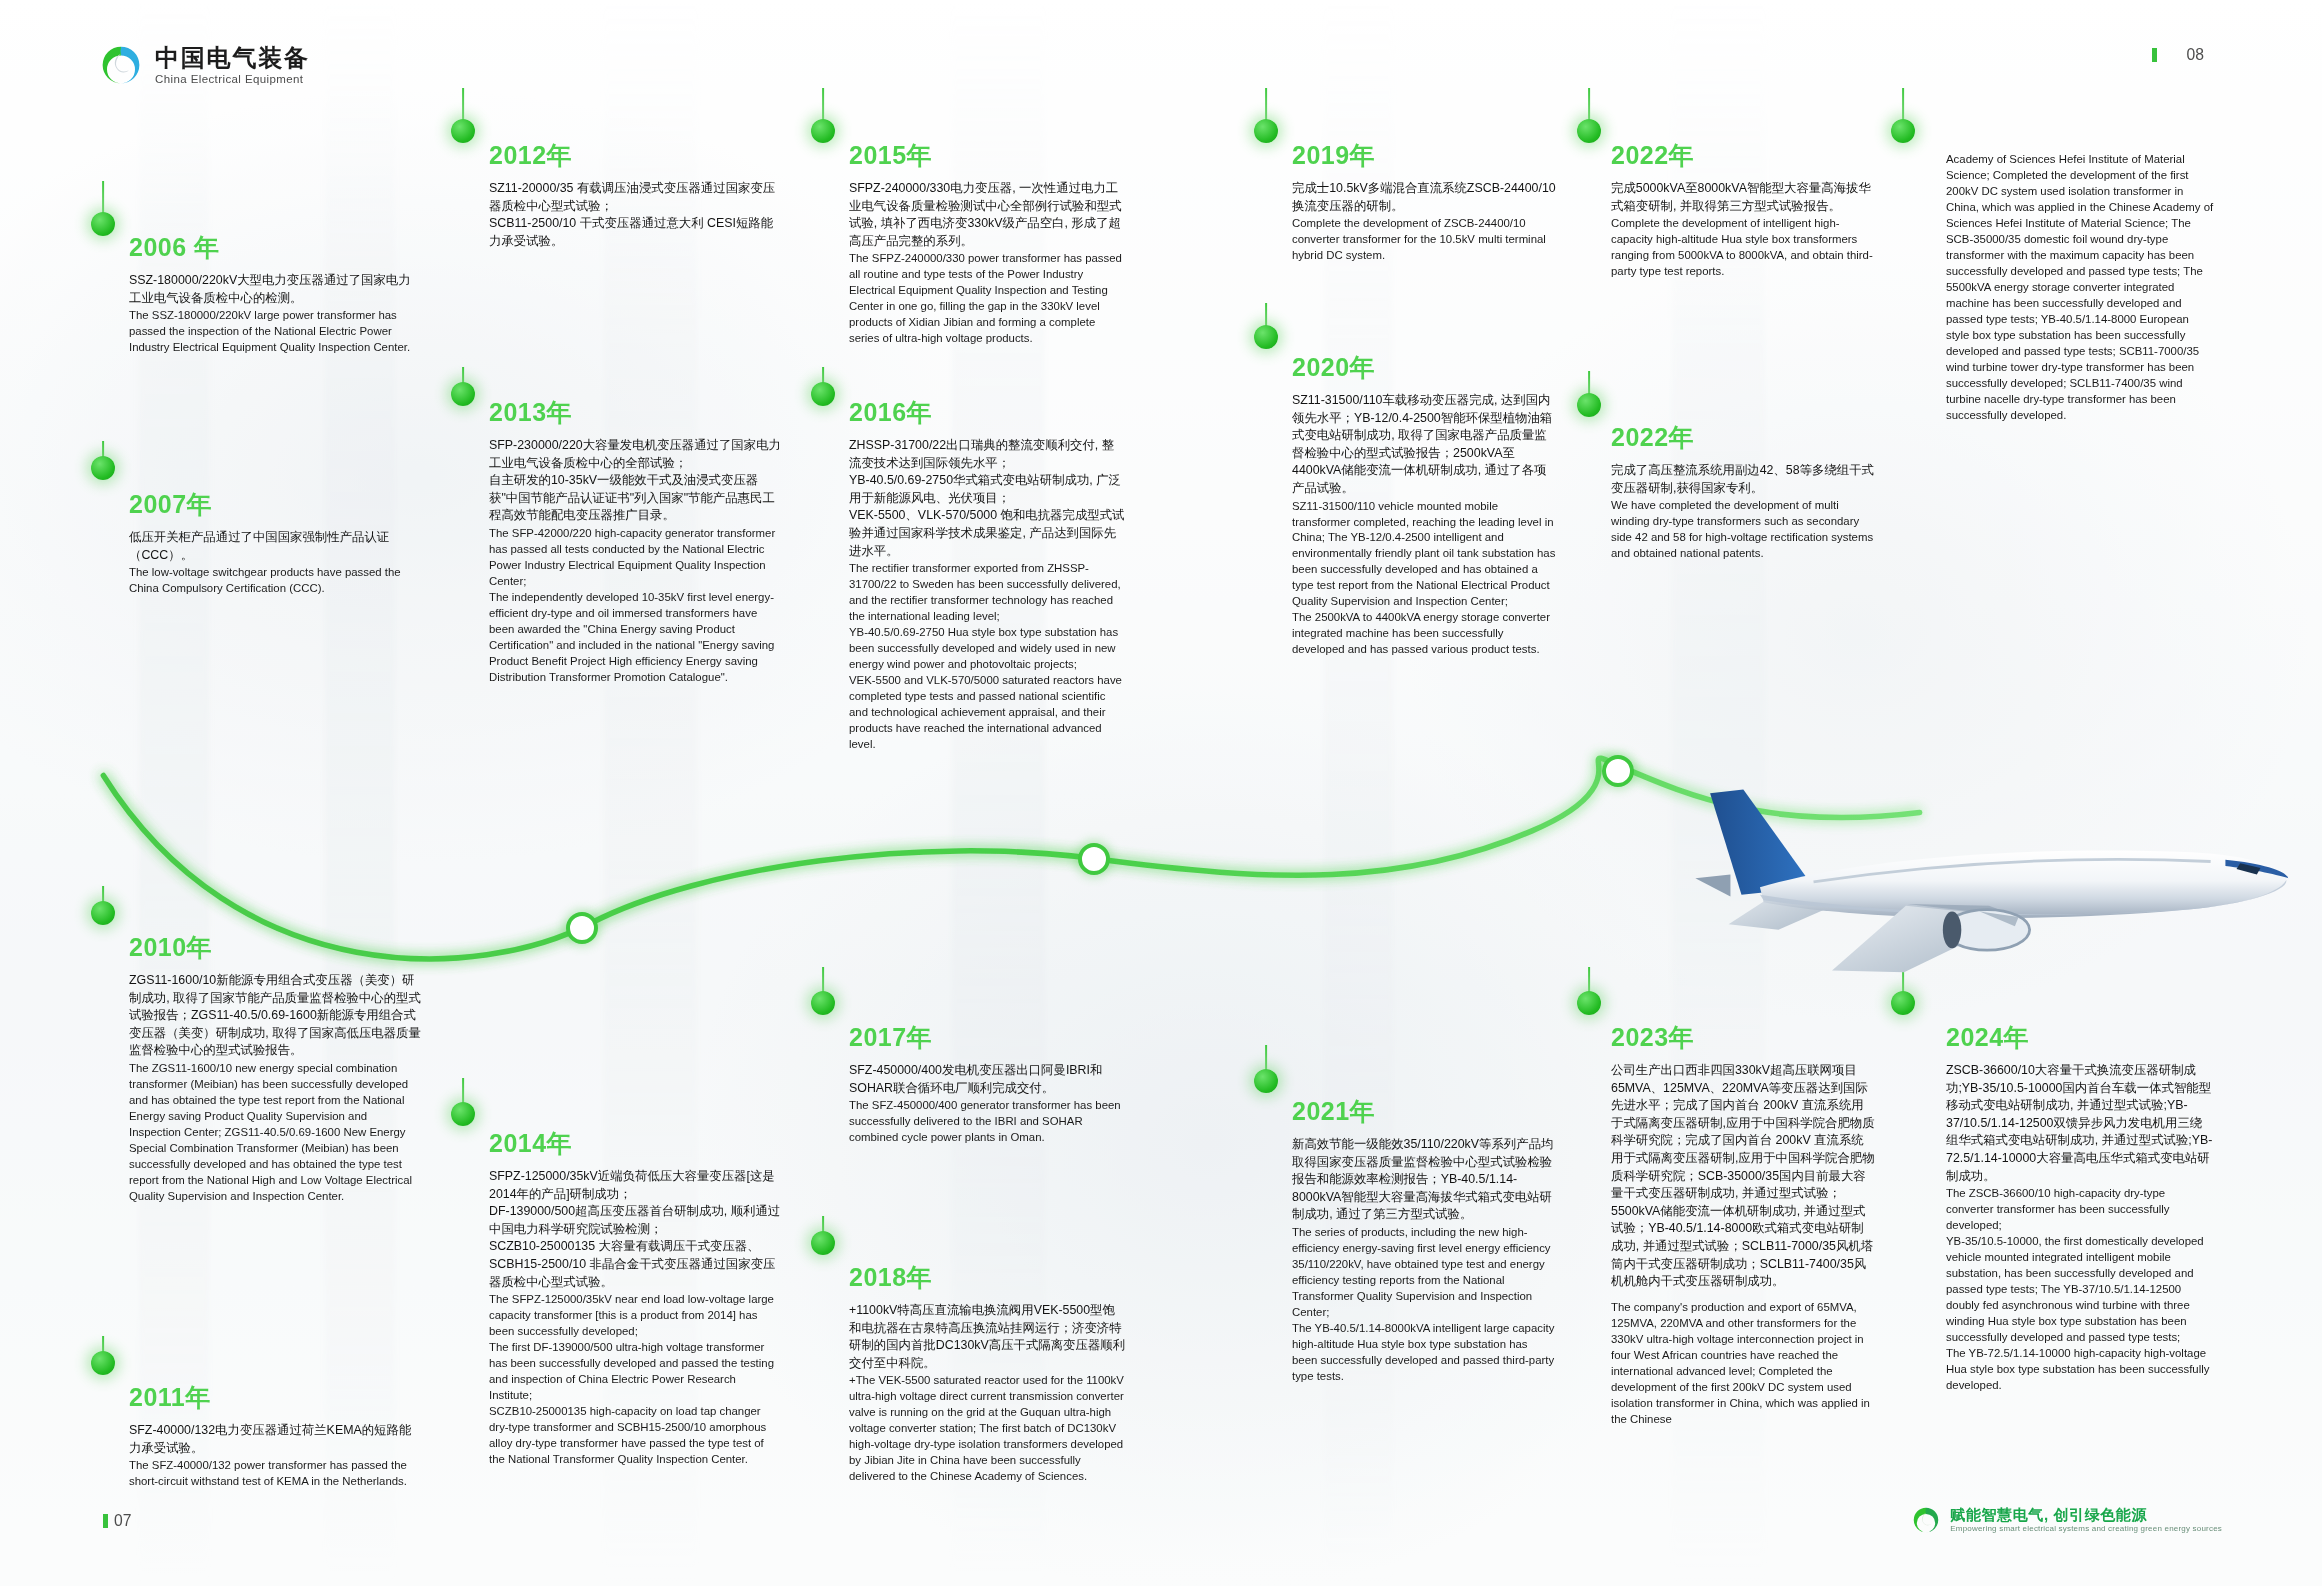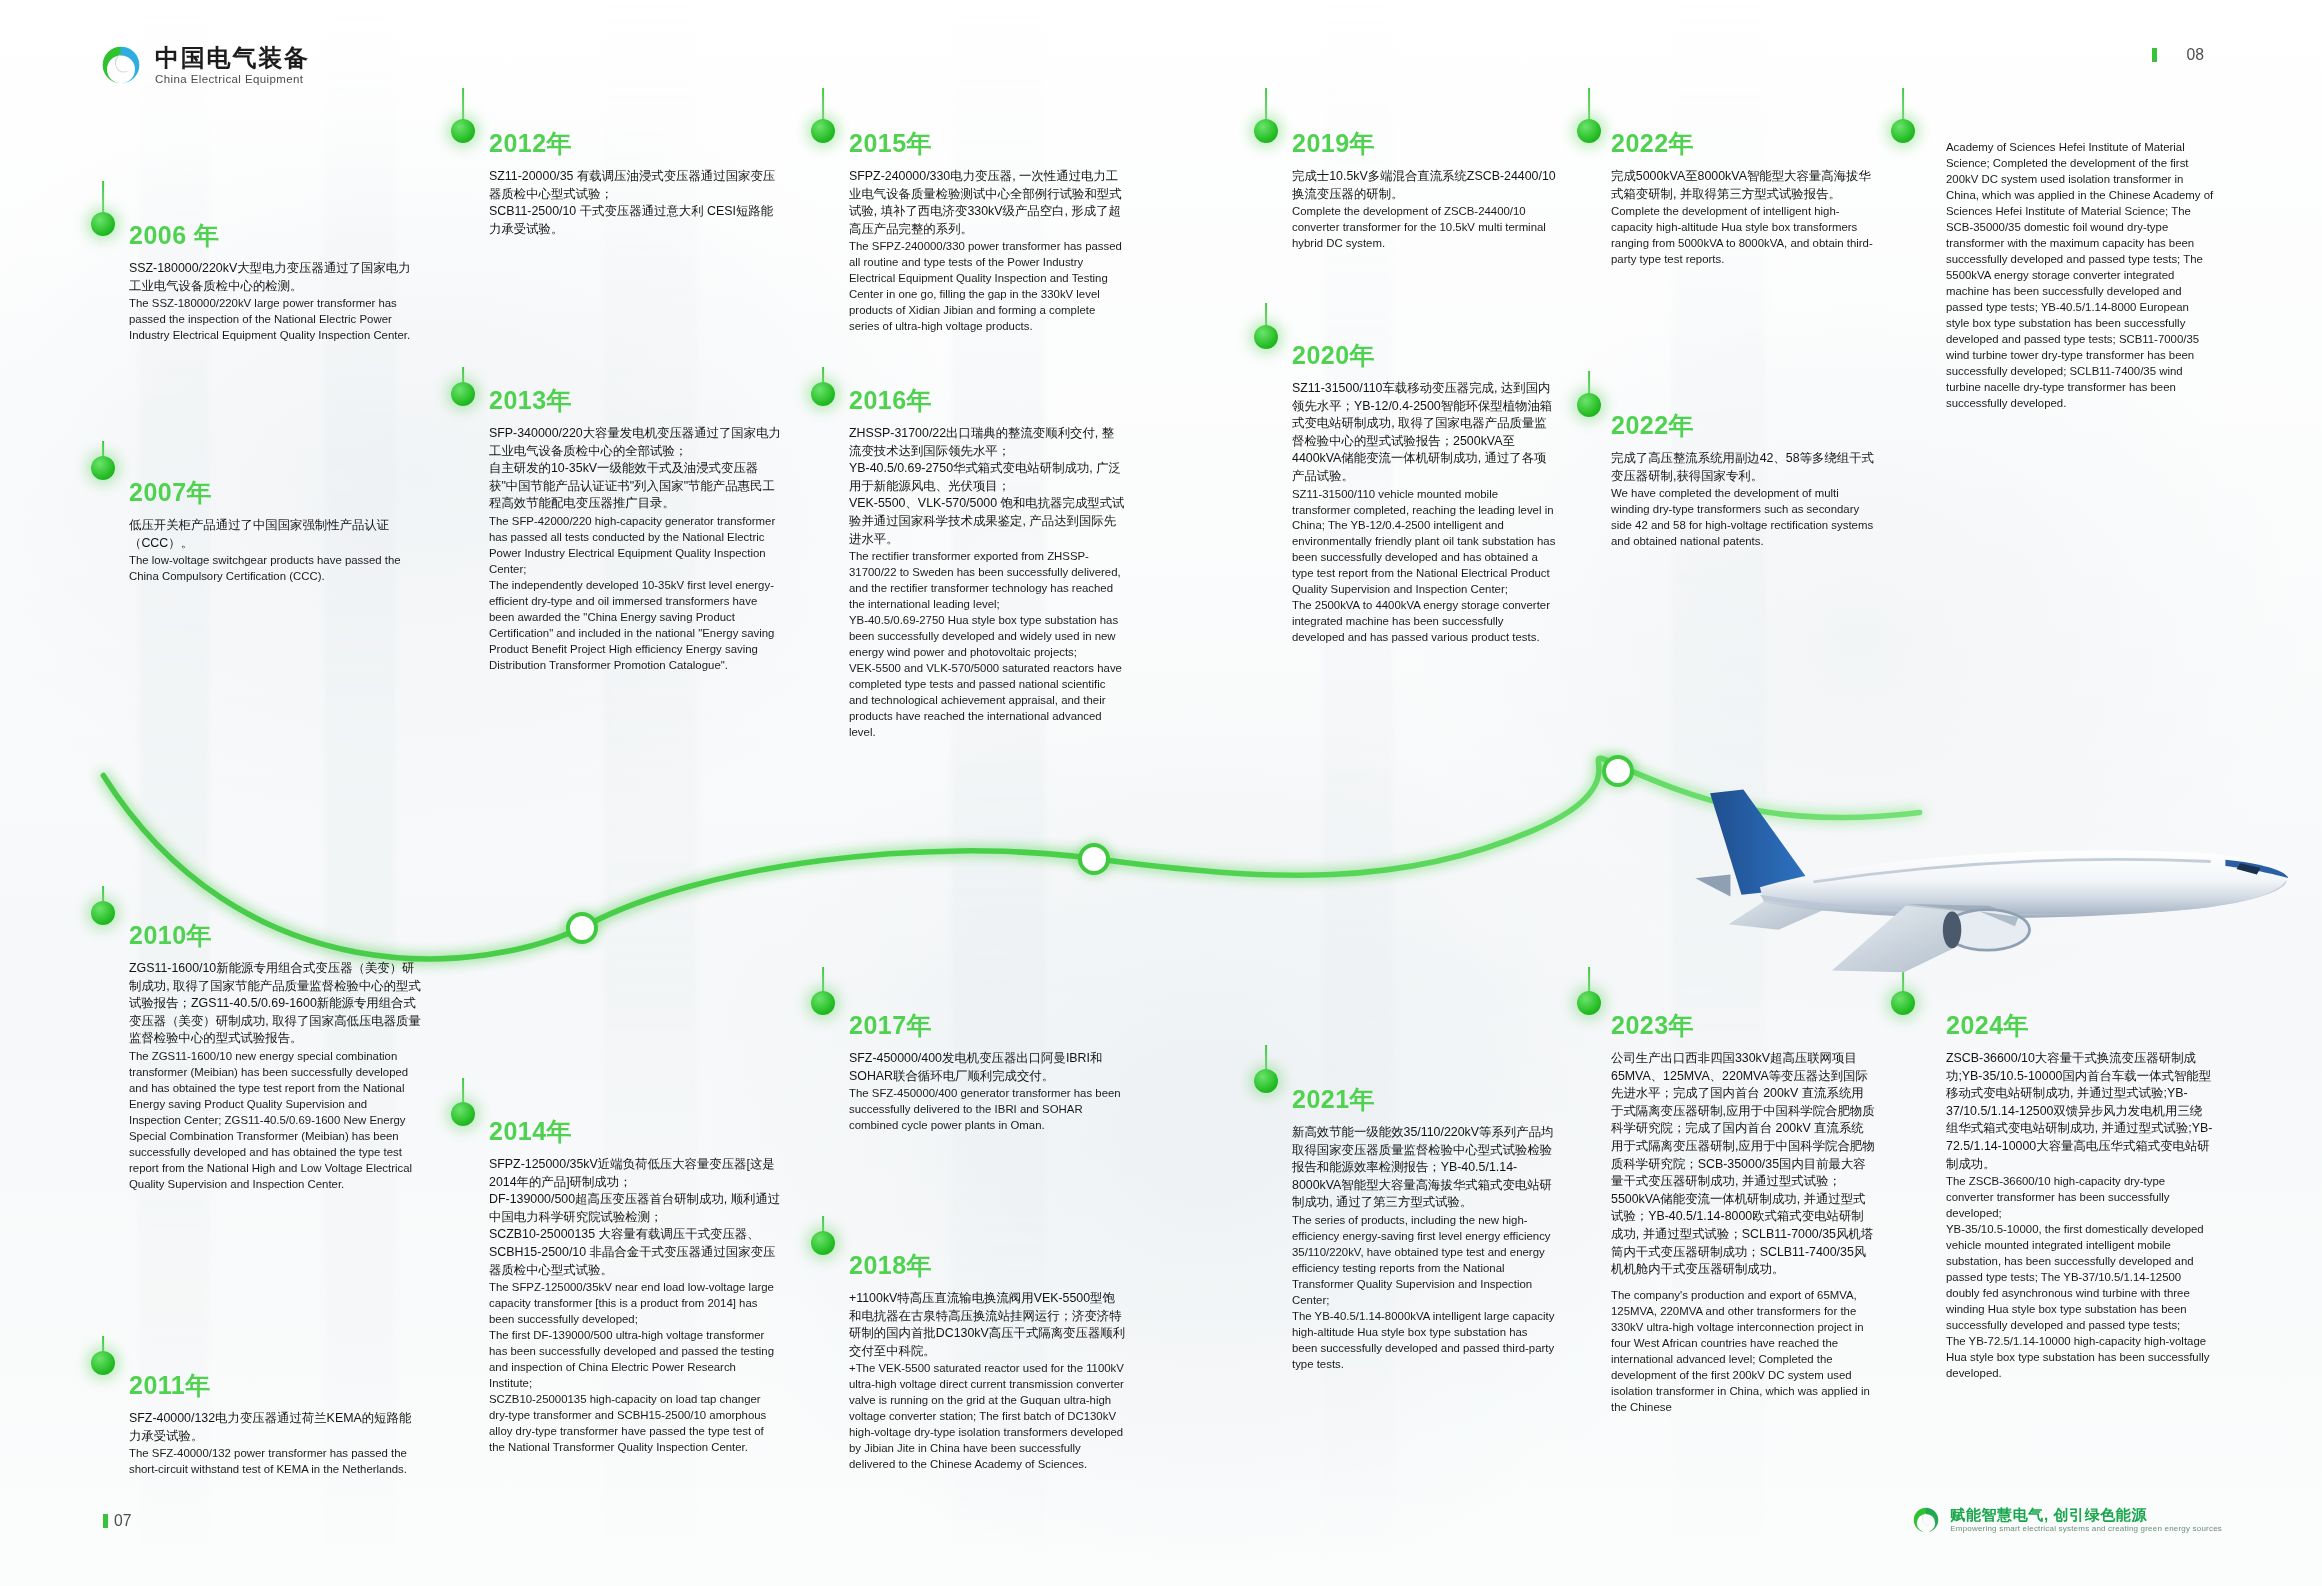--- a/index.html
+++ b/index.html
@@ -61,21 +61,21 @@
   .stem .line{position:absolute;left:50%;transform:translateX(-50%);width:1.8px;
     background:linear-gradient(180deg,#3fc93f,#8fe08f);}
   .stem .dot{position:absolute;left:50%;transform:translateX(-50%);
     width:24px;height:24px;border-radius:50%;
     background:radial-gradient(circle at 36% 32%,#6be36b,#22bb22 65%,#17a017 100%);
     box-shadow:0 0 13px 4.6px rgba(60,200,60,.33);}
   .stem.down .dot{bottom:0;}
   .stem.down .line{bottom:12px;}
 
   
-  .entry{position:absolute;z-index:10;}
+  .entry{position:absolute;z-index:10;margin-top:12px;}
   .year{font-size:25px;font-weight:bold;color:#4fd24f;letter-spacing:0.5px;margin:0 0 12px 0;line-height:1;}
   .cn{font-size:12.4px;line-height:1.42;color:#131313;margin:0 0 0.9px 0;}
   .en{font-size:11.4px;line-height:1.40;color:#1a1a1a;margin:0;}
 
   
   #plane{position:absolute;left:1675px;top:697px;width:628px;height:305px;z-index:8;}
 </style>
 </head>
 <body>
 
@@ -298,21 +298,21 @@
 </div>
 
 <div class="entry" style="left:489px;top:131px;width:293px;">
   <div class="year">2012年</div>
   <p class="cn" style="white-space:pre-line;">SZ11-20000/35 有载调压油浸式变压器通过国家变压器质检中心型式试验；
 SCB11-2500/10 干式变压器通过意大利 CESI短路能力承受试验。</p>
 </div>
 
 <div class="entry" style="left:489px;top:388px;width:293px;">
   <div class="year">2013年</div>
-  <p class="cn" style="white-space:pre-line;">SFP-340000/220大容量发电机变压器通过了国家电力工业电气设备质检中心的全部试验；
+  <p class="cn" style="white-space:pre-line;">SFP-230000/220大容量发电机变压器通过了国家电力工业电气设备质检中心的全部试验；
 自主研发的10-35kV一级能效干式及油浸式变压器获"中国节能产品认证证书"列入国家"节能产品惠民工程高效节能配电变压器推广目录。</p>
   <p class="en" style="white-space:pre-line;">The SFP-42000/220 high-capacity generator transformer has passed all tests conducted by the National Electric Power Industry Electrical Equipment Quality Inspection Center;
 The independently developed 10-35kV first level energy-efficient dry-type and oil immersed transformers have been awarded the "China Energy saving Product Certification" and included in the national "Energy saving Product Benefit Project High efficiency Energy saving Distribution Transformer Promotion Catalogue".</p>
 </div>
 
 <div class="entry" style="left:489px;top:1119px;width:293px;">
   <div class="year">2014年</div>
   <p class="cn" style="white-space:pre-line;">SFPZ-125000/35kV近端负荷低压大容量变压器[这是2014年的产品]研制成功；
 DF-139000/500超高压变压器首台研制成功, 顺利通过中国电力科学研究院试验检测；
 SCZB10-25000135 大容量有载调压干式变压器、SCBH15-2500/10 非晶合金干式变压器通过国家变压器质检中心型式试验。</p>

